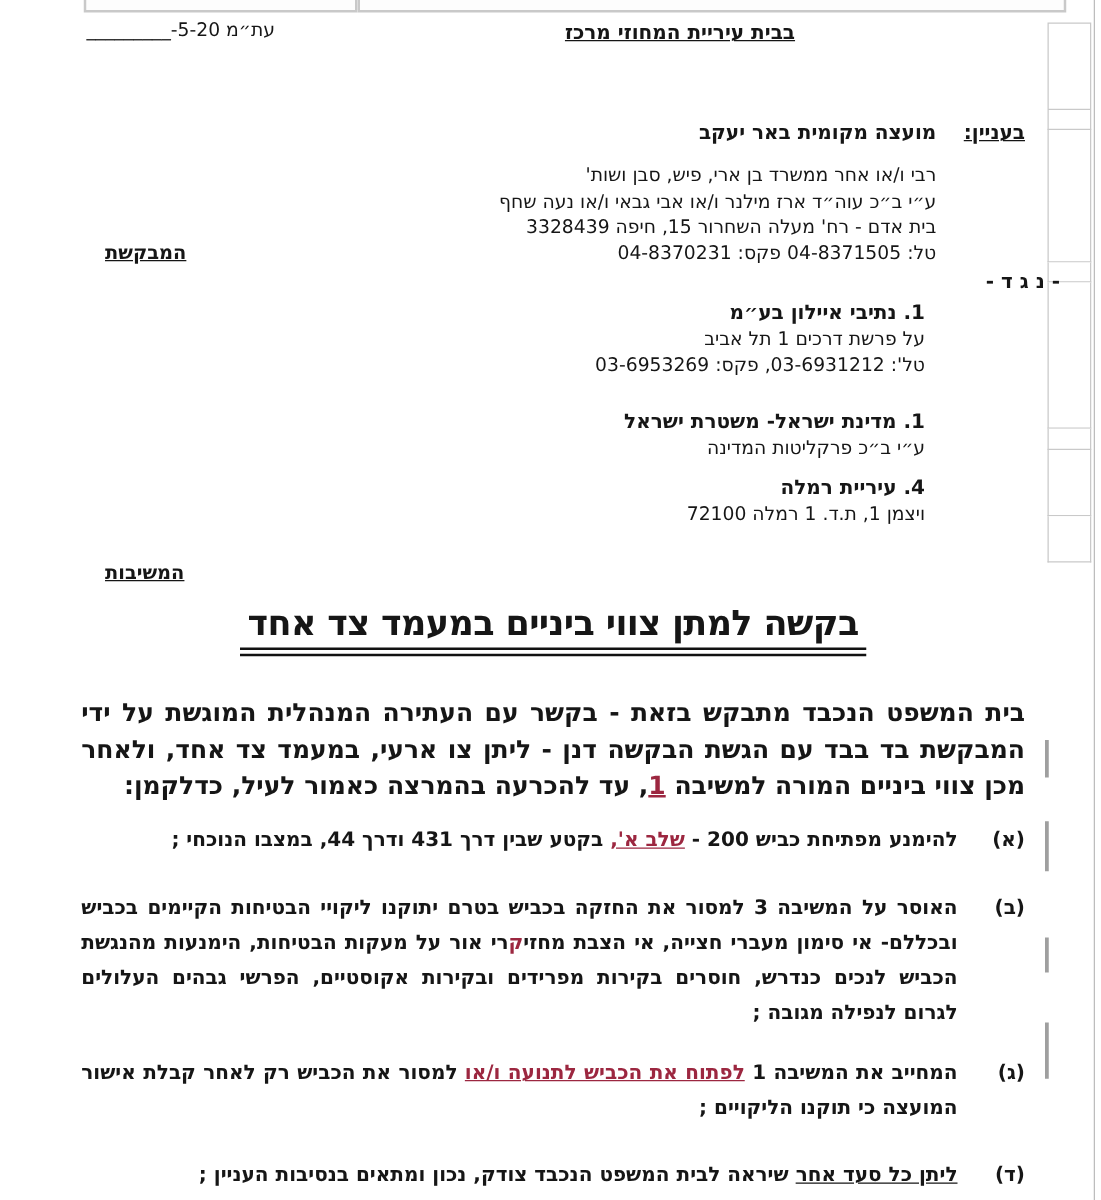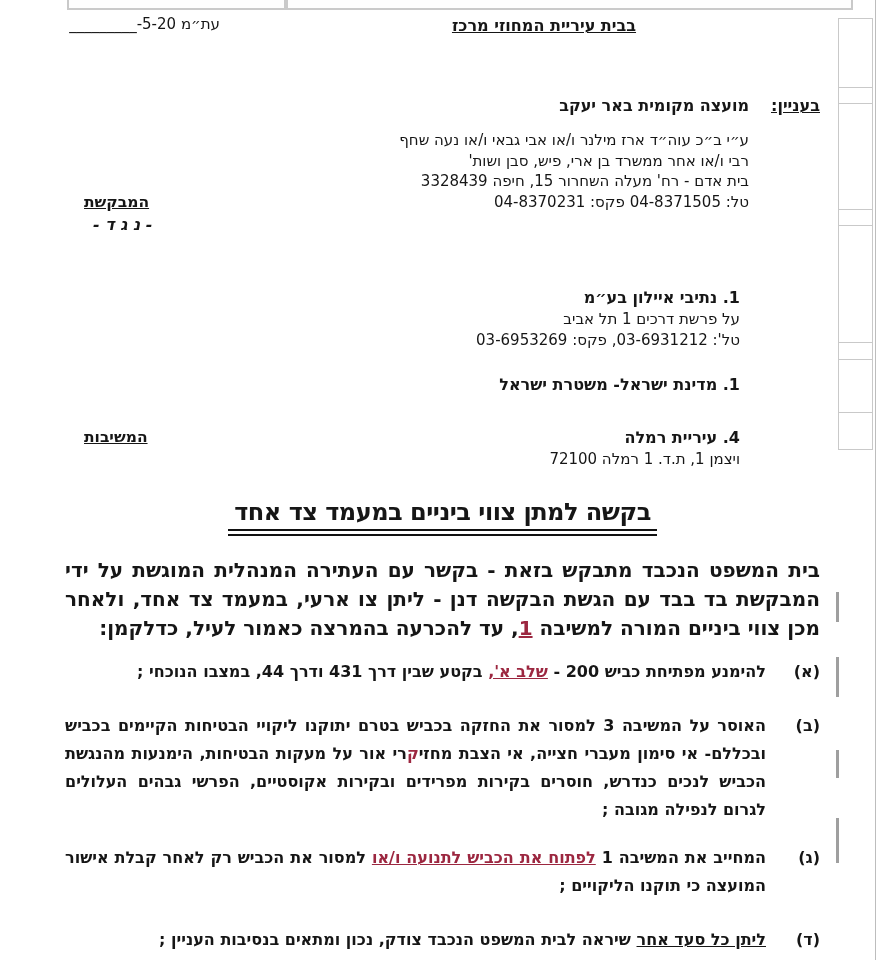--- a/index.html
+++ b/index.html
@@ -40,31 +40,31 @@
   .courthdr{position:absolute; left:400px; top:15px; width:288px; text-align:center;
     font-size:16px; font-weight:bold; line-height:22px;}
 
   .partyrow{position:absolute; left:65px; top:96px; width:755px; display:flex; gap:22px;}
   .inre{font-size:16px; flex:0 0 auto;}
   .pdetails{width:452px; text-align:right;}
   .pname{font-size:16px; margin-bottom:15px;}
   .pline{font-size:15px; line-height:20.5px; font-weight:normal;}
 
   .role{position:absolute; left:84px; font-size:15.5px;}
-  .r-app{top:193px;} .r-resp{top:428px;}
+  .r-app{top:193px;} .r-resp{top:449px;}
 
-  .versus{position:absolute; left:93px; top:215px; width:755px; text-align:left; font-size:16px;font-style:italic;}
+  .versus{position:absolute; left:93px; top:215px; width:755px; text-align:right; font-size:16px;}
 
   .resp{position:absolute; left:80px; width:660px; text-align:right;}
-  .rname{font-size:16px; margin-bottom:2px;margin-top:48px;}
+  .rname{font-size:16px; margin-bottom:2px;}
   #resp1{top:240px;} #resp2{top:327px;} #resp4{top:380px;}
 
   .titlewrap{position:absolute; left:65px; top:482px; width:755px; text-align:center;}
-  .titletext{font-size:24px; font-weight:bold; letter-spacing:-0.5px;
-    border-bottom:7px double #111; padding:0 6px 3px; display:inline-block;margin-top:16px;}
+  .titletext{font-size:28px; font-weight:bold; letter-spacing:-0.5px;
+    border-bottom:7px double #111; padding:0 6px 3px; display:inline-block;}
 
   .intro{position:absolute; left:65px; top:556px; width:755px;
     font-size:20px; font-weight:bold; line-height:29px;
     text-align:justify; text-align-last:right;}
 
   .item{position:absolute; left:65px; width:755px; display:flex; gap:24px;
     font-size:16px; line-height:28px; font-weight:bold;}
   .ilabel{flex:0 0 30px; text-align:right;}
   .itext{flex:1; text-align:justify; text-align-last:right;}
   #itemA{top:658px;} #itemB{top:712px;} #itemC{top:844px;} #itemD{top:926px;}
@@ -97,39 +97,40 @@
   <div class="caseline"><span>עת״מ</span> <bdo dir="ltr">-5-20</bdo><span>_________</span></div>
 
   <div class="courthdr">
     <div class="u">בבית עיריית המחוזי מרכז</div>
   </div>
 
   <div class="partyrow">
     <div class="inre b u">בעניין:</div>
     <div class="pdetails">
       <div class="pname b">מועצה מקומית באר יעקב</div>
+      <div class="pline">רבי ו/או אחר ממשרד בן ארי, פיש, סבן ושות'</div>
       <div class="pline">ע״י ב״כ עוה״ד ארז מילנר ו/או אבי גבאי ו/או נעה שחף</div>
-      <div class="pline">רבי ו/או אחר ממשרד בן ארי, פיש, סבן ושות'</div>
       <div class="pline">בית אדם - רח' מעלה השחרור 15, חיפה 3328439</div>
       <div class="pline">טל: 04-8371505 פקס: 04-8370231</div>
     </div>
   </div>
 
   <div class="role r-app b u">המבקשת</div>
 
   <div class="versus b">- נ ג ד -</div>
 
   <div class="resp" id="resp1">
     <div class="rname b">1. נתיבי איילון בע״מ</div>
     <div class="pline">על פרשת דרכים 1 תל אביב</div>
     <div class="pline">טל': 03-6931212, פקס: 03-6953269</div>
   </div>
 
   <div class="resp" id="resp2">
     <div class="rname b">1. מדינת ישראל- משטרת ישראל</div>
+    <div class="pline">ע״י ב״כ פרקליטות המדינה</div>
   </div>
 
   <div class="resp" id="resp4">
     <div class="rname b">4. עיריית רמלה</div>
     <div class="pline">ויצמן 1, ת.ד. 1 רמלה 72100</div>
   </div>
 
   <div class="role r-resp b u">המשיבות</div>
 
   <div class="titlewrap">

